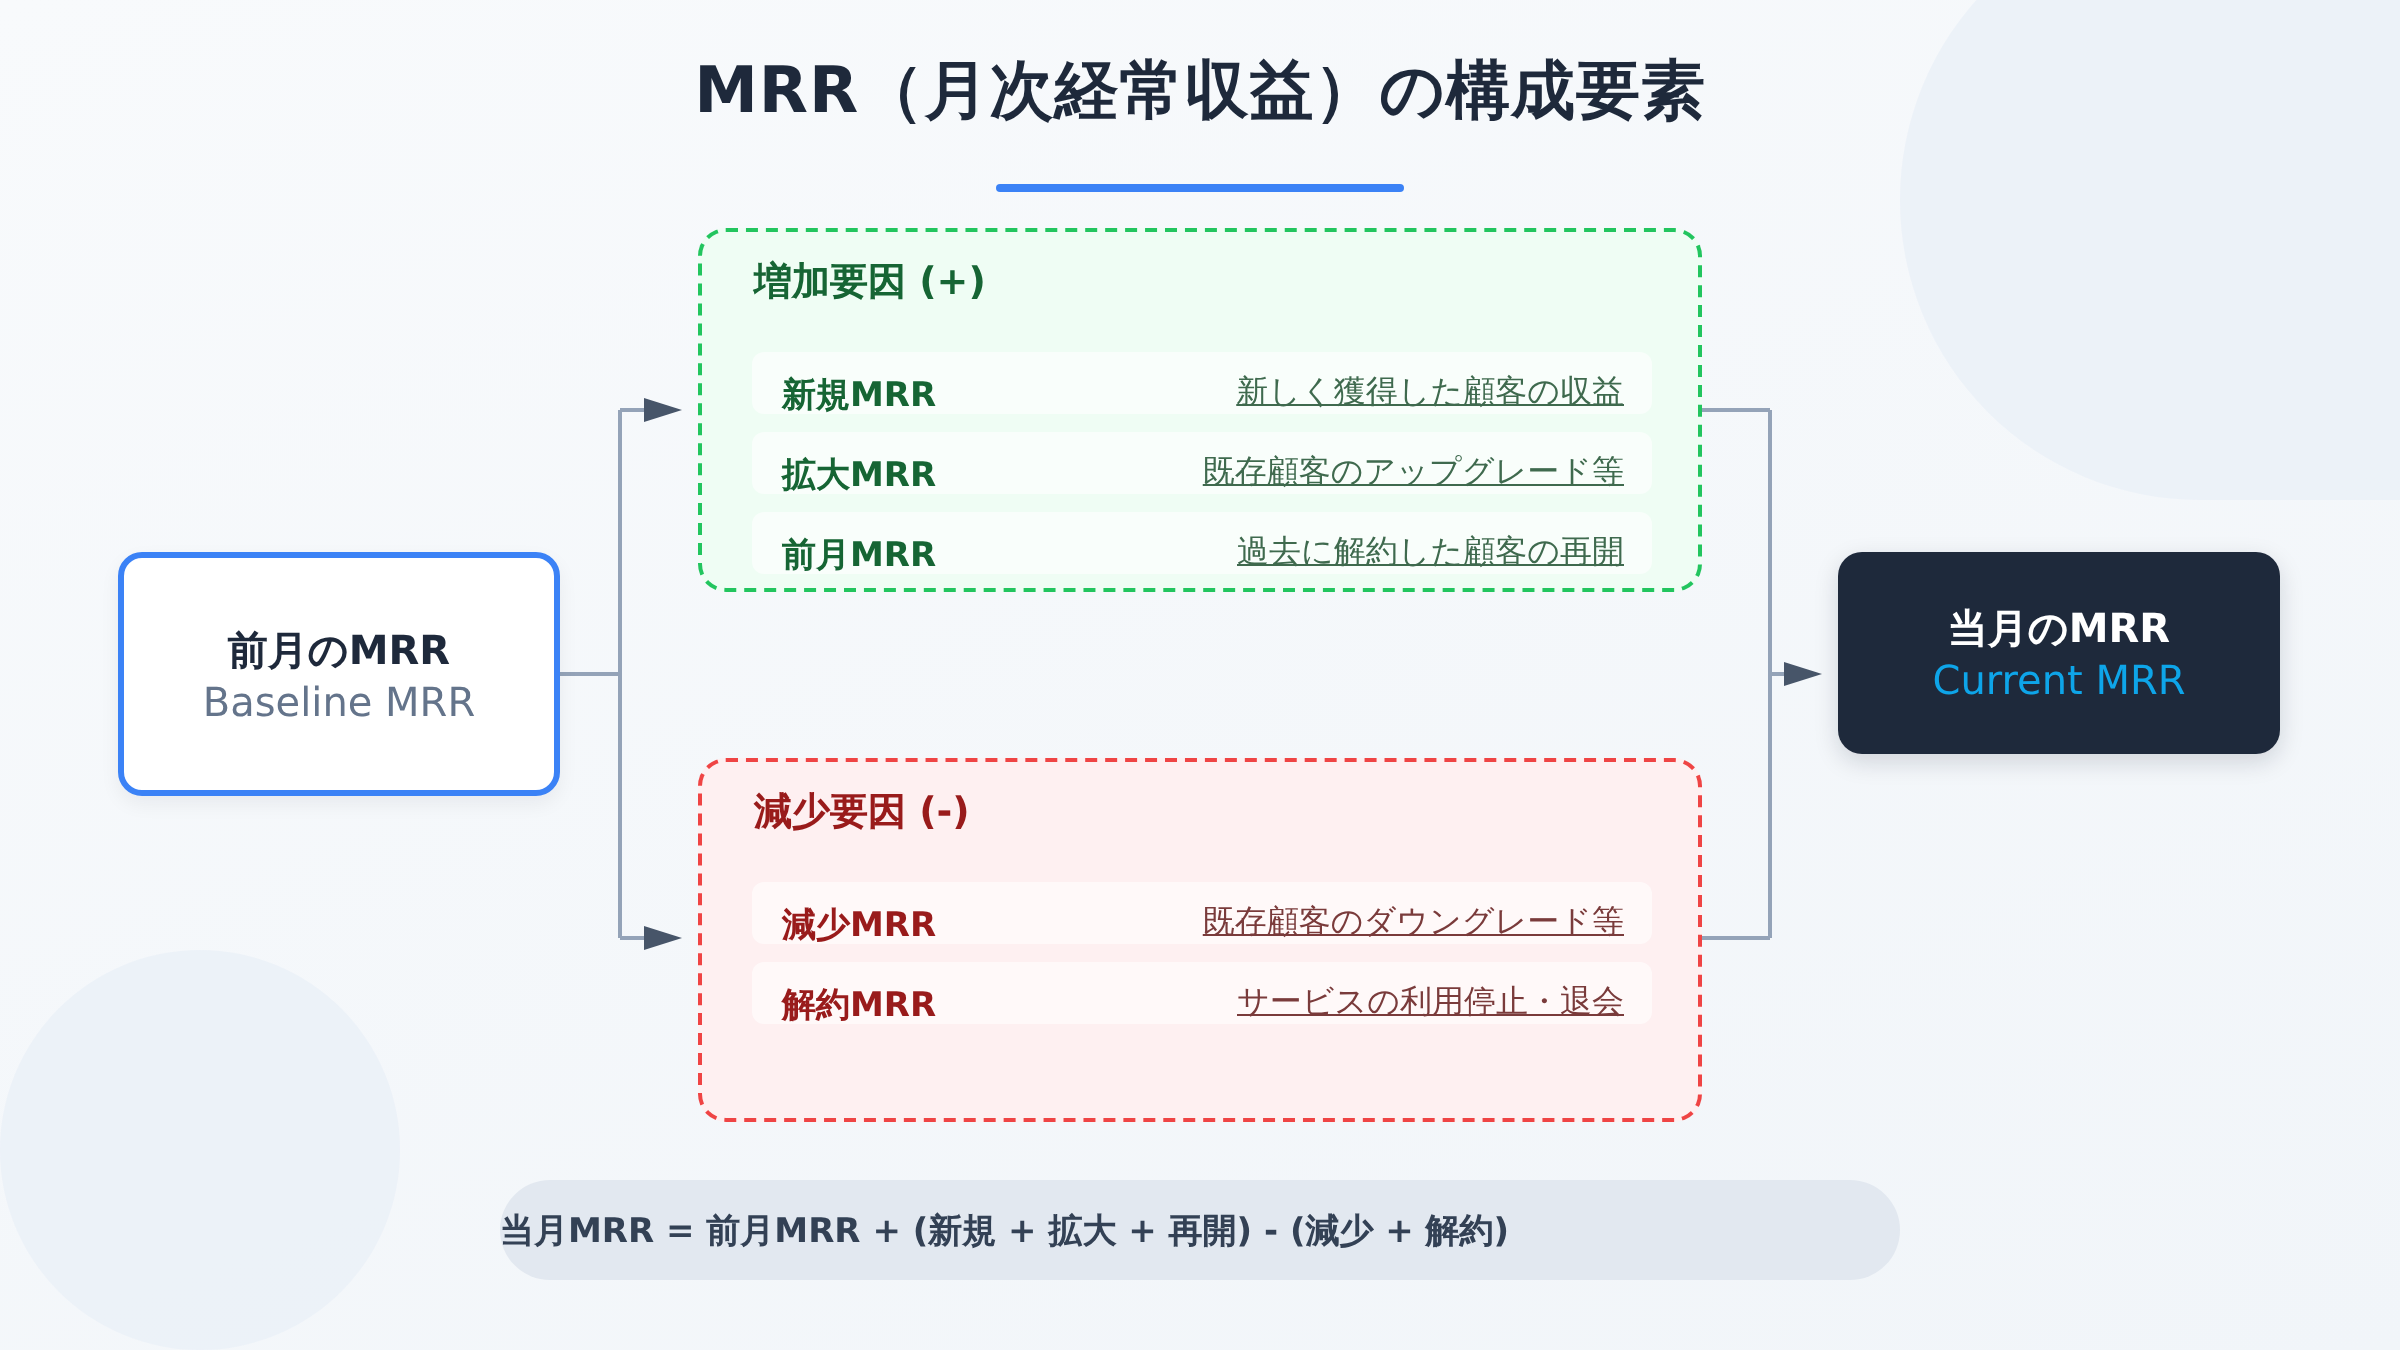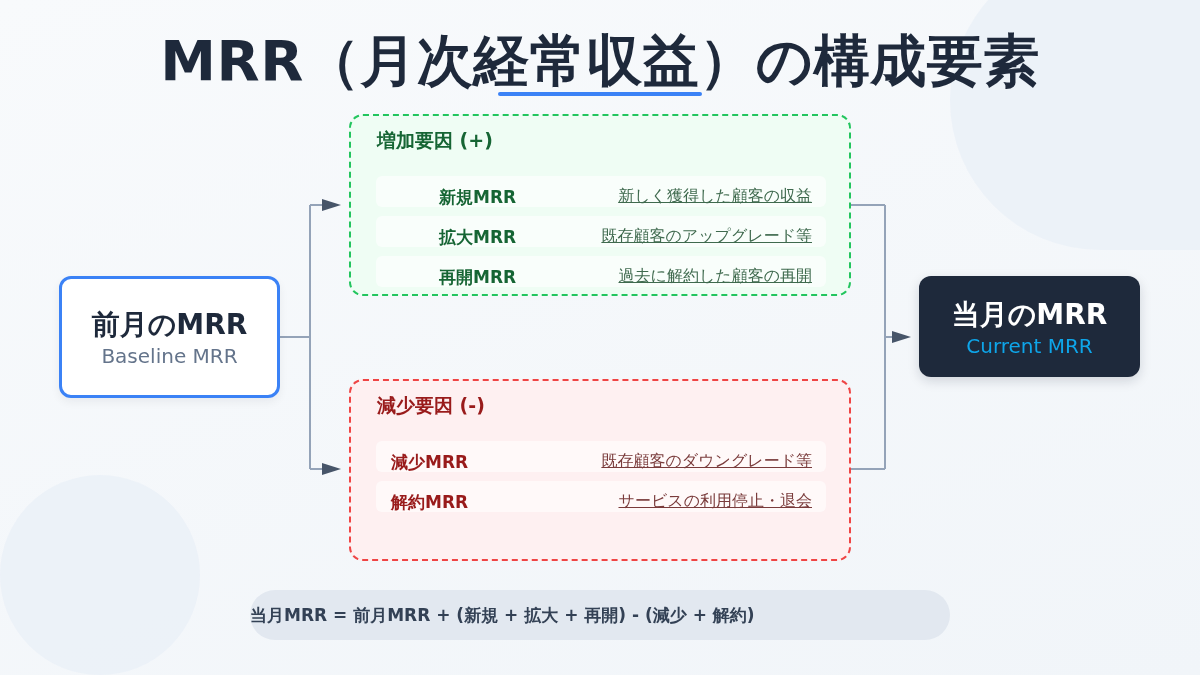--- a/index.html
+++ b/index.html
@@ -9,41 +9,41 @@
     font-family: "DejaVu Sans", "Liberation Sans", sans-serif;
     background: linear-gradient(160deg, #f8fafc 0%, #f1f5f9 100%);
     color: #1e293b;
   }
   .bg-circle { position: absolute; border-radius: 50%; background: #eaf0f8; opacity: 0.8; }
   .bg-circle.c1 { left: 950px; top: -50px; width: 250px; height: 300px; border-radius: 150px 0 0 150px / 150px; }
   .bg-circle.c2 { left: 0px; top: 475px; width: 200px; height: 200px; }
 
   .title {
     position: absolute; left: 0; top: 24px; width: 1200px; text-align: center;
-    font-size: 56px; font-weight: bold; color: #1e293b; letter-spacing: 0.5px;
+    font-size: 32px; font-weight: bold; color: #1e293b; letter-spacing: 0.5px;
   }
   .title-underline {
     position: absolute; left: 498px; top: 92px; width: 204px; height: 4px;
     border-radius: 2px; background: #3b82f6;
   }
 
   .node {
     position: absolute; border-radius: 12px; text-align: center;
     display: flex; flex-direction: column; justify-content: center; align-items: center;
   }
   .node-prev {
     left: 59px; top: 276px; width: 221px; height: 122px;
     background: #ffffff; border: 3px solid #3b82f6;
     box-shadow: 0 4px 10px rgba(15, 23, 42, 0.06);
   }
   .node-curr {
     left: 919px; top: 276px; width: 221px; height: 101px;
     background: #1e293b; box-shadow: 0 4px 12px rgba(15, 23, 42, 0.15);
   }
-  .node-title { font-size: 28px; font-weight: bold; }
+  .node-title { font-size: 20px; font-weight: bold; }
   .node-prev .node-title { color: #1e293b; }
   .node-curr .node-title { color: #ffffff; }
   .node-sub { font-size: 20px; }
   .node-prev .node-sub { color: #64748b; }
   .node-curr .node-sub { color: #0ea5e9; }
 
   .group {
     position: absolute; left: 349px; width: 502px; border-radius: 14px;
     border: 2px dashed; padding: 0;
   }
@@ -58,21 +58,21 @@
   .item {
     position: absolute; left: 25px; width: 450px; height: 31px;
     background: rgba(255,255,255,0.6); border-radius: 6px; overflow: hidden;
   }
   .item-name {
     position: absolute; left: 15px; top: 10px; font-size: 17px; font-weight: bold; white-space: nowrap;
   }
   .item-desc {
     position: absolute; right: 14px; top: 10px; font-size: 16px; white-space: nowrap; text-decoration: underline;
   }
-  .group.inc .item-name { color: #166534; margin-left: 48px; }
+  .group.inc .item-name { color: #166534; }
   .group.inc .item-desc { color: #3f6a4e; }
   .group.dec .item-name { color: #991b1b; }
   .group.dec .item-desc { color: #7a3b3b; text-align: right; }
 
   svg.connectors { position: absolute; left: 0; top: 0; width: 1200px; height: 675px; pointer-events: none; }
 
   .formula {
     position: absolute; left: 250px; top: 590px; width: 700px; height: 50px;
     background: #e2e8f0; border-radius: 25px;
     display: flex; align-items: center; 
@@ -115,21 +115,21 @@
   <div class="group-title">増加要因 (+)</div>
   <div class="item" style="top:60px">
     <span class="item-name">新規MRR</span>
     <span class="item-desc">新しく獲得した顧客の収益</span>
   </div>
   <div class="item" style="top:100px">
     <span class="item-name">拡大MRR</span>
     <span class="item-desc">既存顧客のアップグレード等</span>
   </div>
   <div class="item" style="top:140px">
-    <span class="item-name">再開MRR</span>
+    <span class="item-name">前月MRR</span>
     <span class="item-desc">過去に解約した顧客の再開</span>
   </div>
 </div>
 
 <div class="group dec">
   <div class="group-title">減少要因 (-)</div>
   <div class="item" style="top:60px">
     <span class="item-name">減少MRR</span>
     <span class="item-desc">既存顧客のダウングレード等</span>
   </div>

